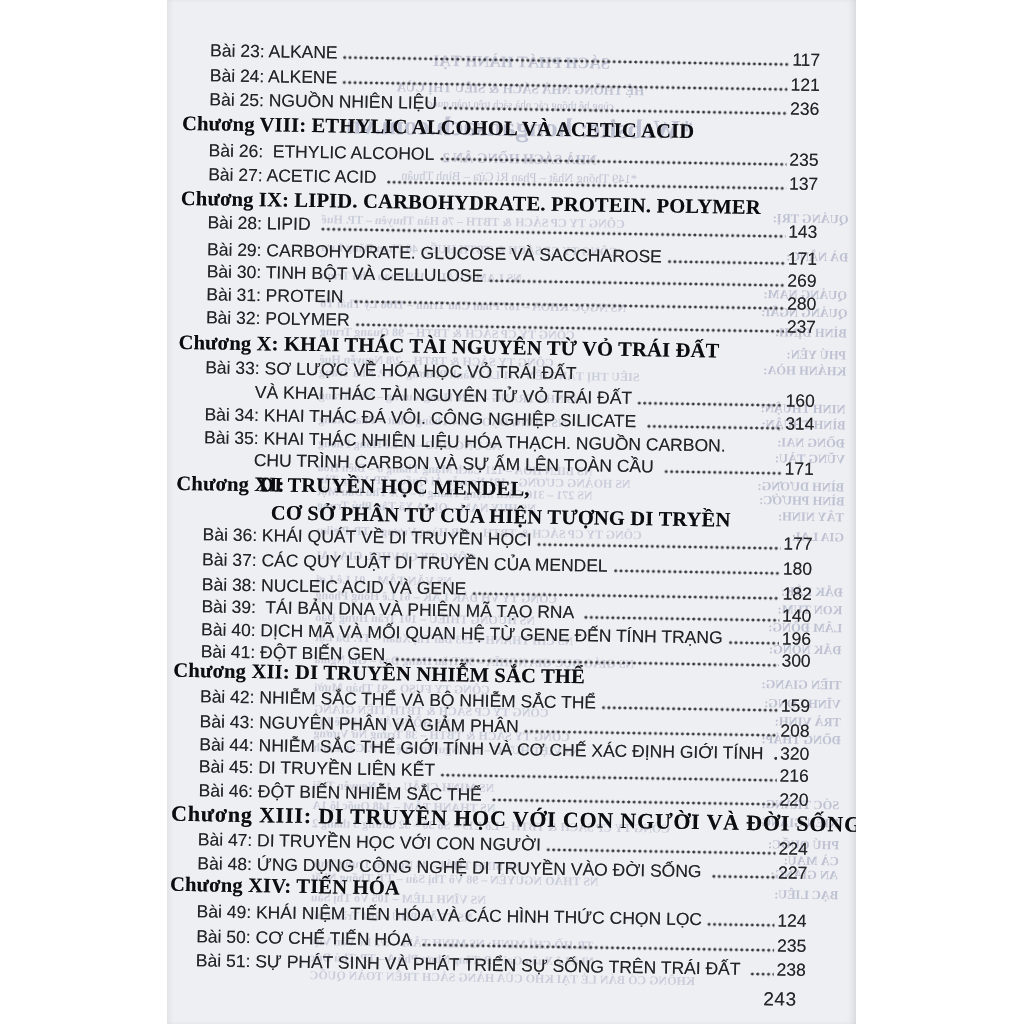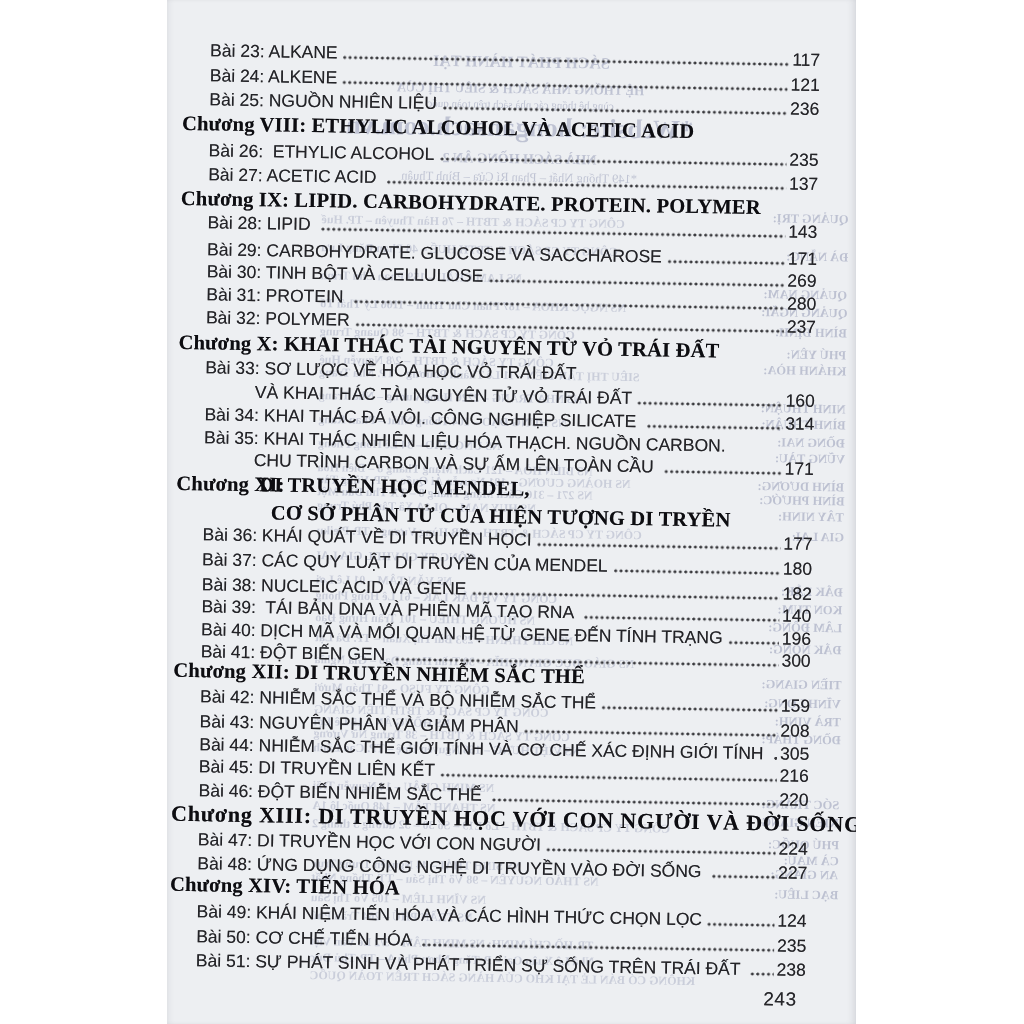--- a/index.html
+++ b/index.html
@@ -240,21 +240,21 @@
           <span class="pg">159</span>
         </div>
         <div class="row" style="top: 709px; left: 44px; right: 33px;">
           <span class="lbl">Bài 43: NGUYÊN PHÂN VÀ GIẢM PHÂN</span>
           <span class="leader"></span>
           <span class="pg">208</span>
         </div>
         <div class="row" style="top: 732px; left: 44px; right: 33px;">
           <span class="lbl">Bài 44: NHIỄM SẮC THỂ GIỚI TÍNH VÀ CƠ CHẾ XÁC ĐỊNH GIỚI TÍNH </span>
           <span class="leader"></span>
-          <span class="pg">305</span>
+          <span class="pg">320</span>
         </div>
         <div class="row" style="top: 754px; left: 44px; right: 33px;">
           <span class="lbl">Bài 45: DI TRUYỀN LIÊN KẾT</span>
           <span class="leader"></span>
           <span class="pg">216</span>
         </div>
         <div class="row" style="top: 778px; left: 44px; right: 33px;">
           <span class="lbl">Bài 46: ĐỘT BIẾN NHIỄM SẮC THỂ </span>
           <span class="leader"></span>
           <span class="pg">220</span>

